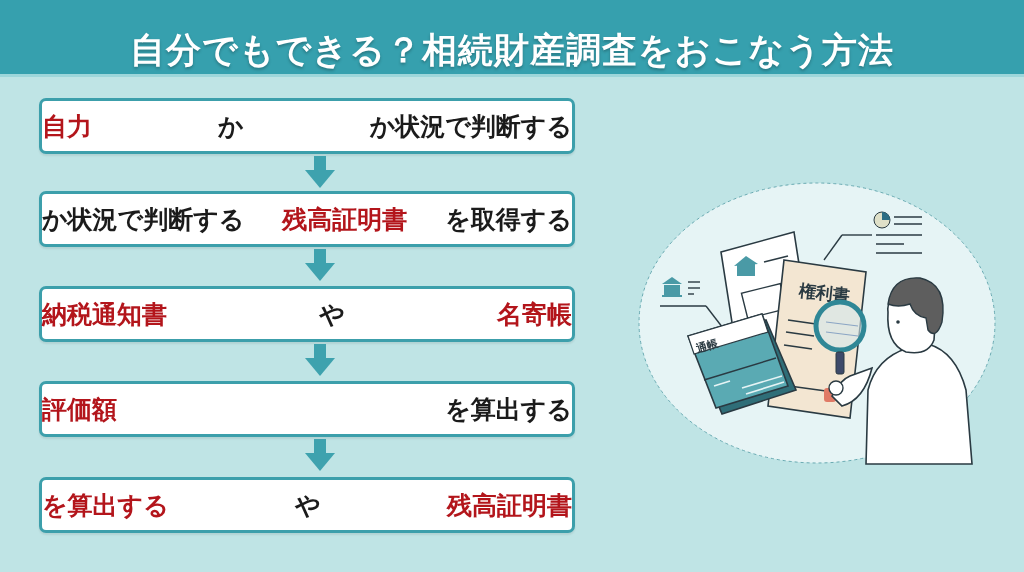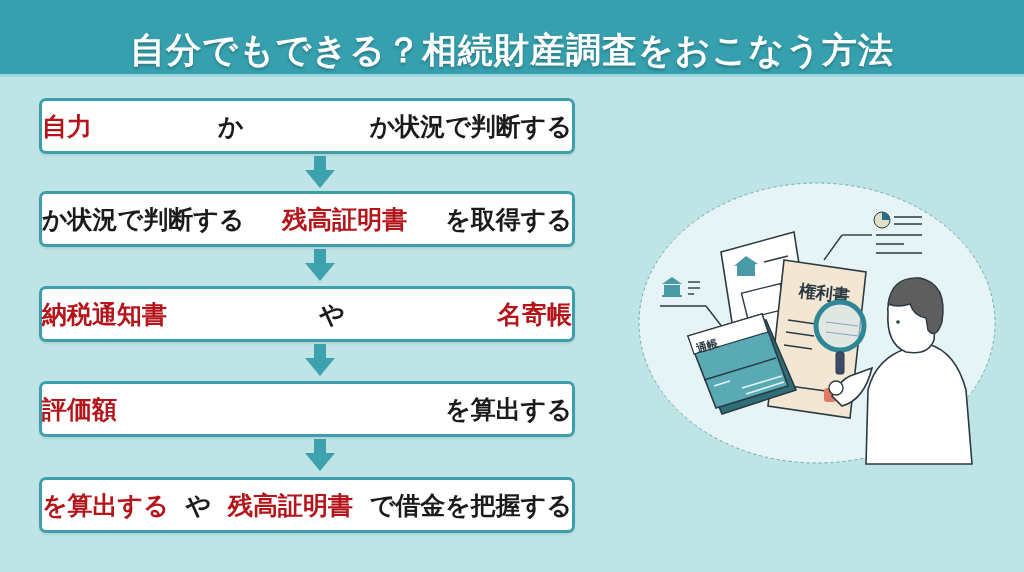--- a/index.html
+++ b/index.html
@@ -79,21 +79,20 @@
 </div>
 <svg class="arrow" style="top:439px" viewBox="0 0 34 33">
   <rect x="11" y="0" width="12" height="15" fill="#3ea2ae"></rect>
     <polygon points="2,14 32,14 17,32" fill="#3ea2ae"></polygon>
 </svg>
 
 <div class="step" style="top:477px">
   <span class="hl">を算出する</span>
     <span>や</span>
     <span class="hl">残高証明書</span>
-    <span>で借金を把握する</span>
 </div>
 
 <svg class="illus" viewBox="0 0 362 286">
   <ellipse cx="181" cy="143" rx="178" ry="140" fill="#e6f4f5" stroke="#6aaab2" stroke-width="1" stroke-dasharray="3,3"></ellipse>
 
   <g>
     <polygon points="85,72 158,52 178,180 105,200" fill="#ffffff" stroke="#2a3a42" stroke-width="1.6"></polygon>
     <g>
       <polygon points="98,86 110,76 122,84" fill="#4a9aa6"></polygon>
       <rect x="101" y="84" width="18" height="12" fill="#4a9aa6"></rect>

